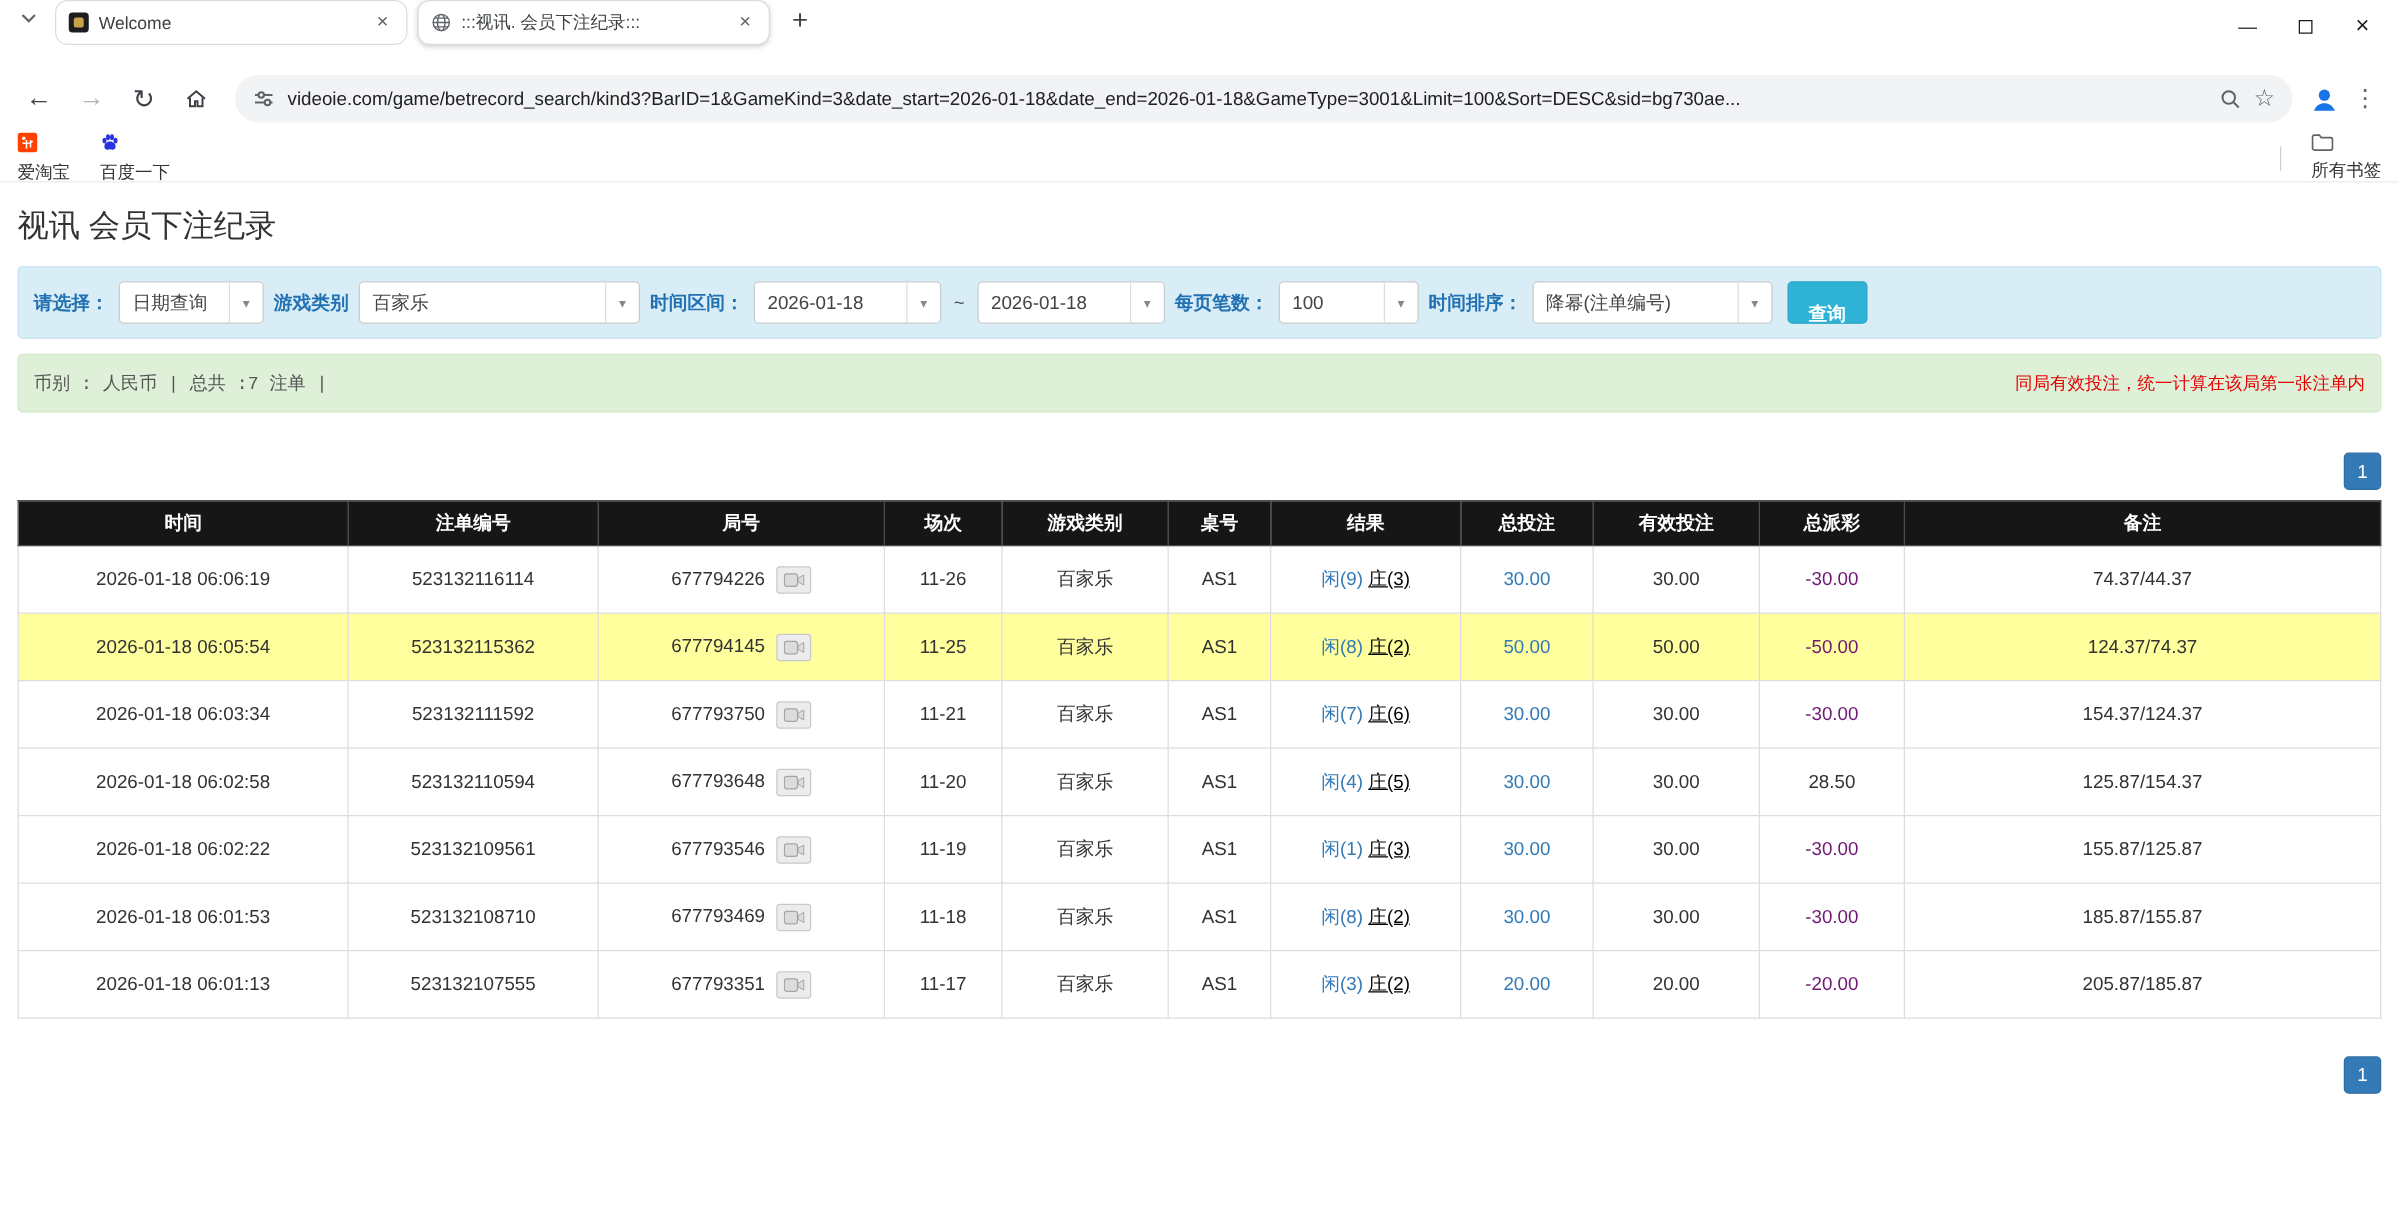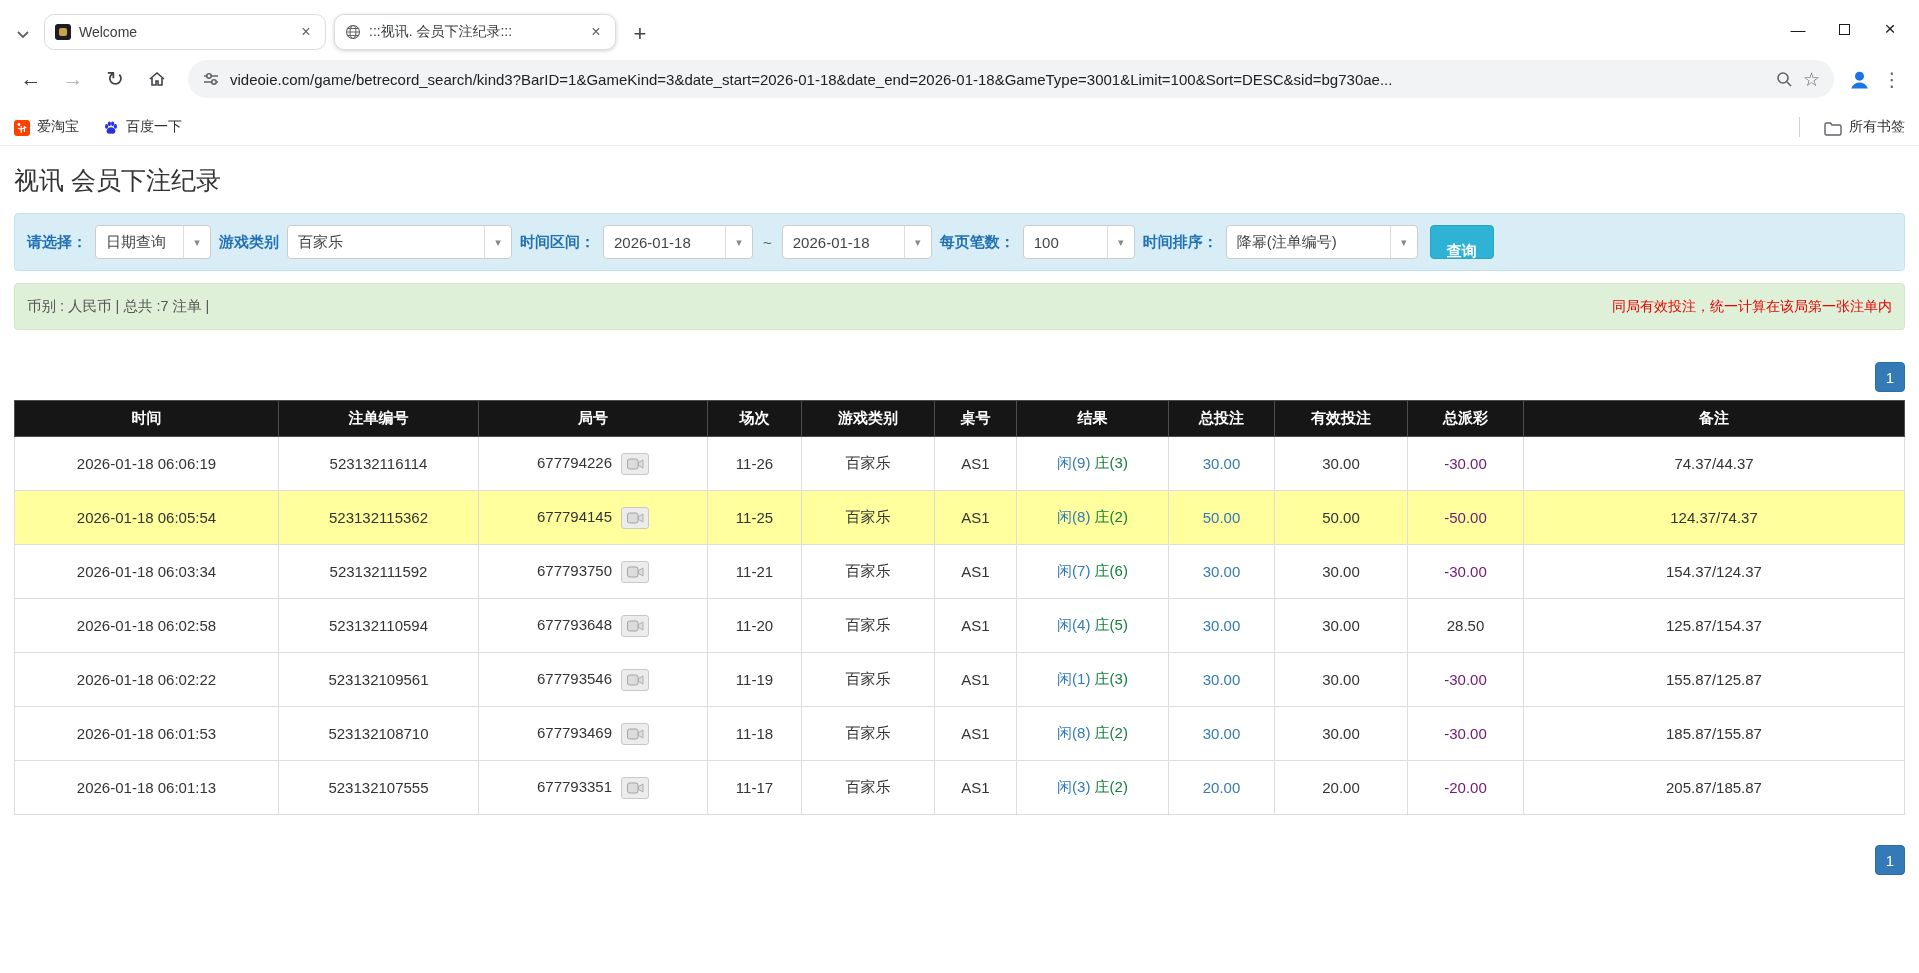--- a/index.html
+++ b/index.html
@@ -4,21 +4,21 @@
 <style>
   * { box-sizing: border-box; margin: 0; padding: 0; }
   html, body {
     width: 1919px; height: 973px;
     font-family: "Liberation Sans", "DejaVu Sans", sans-serif;
     background: #fff; overflow: hidden; color: #333;
   }
   button { font-family: inherit; cursor: pointer; }
 
   
-  .tabstrip { height: 50px; display: flex; align-items: flex-end; background: #fff; padding: 0 6px; }
+  .tabstrip { height: 50px; display: flex; align-items: flex-start; background: #fff; padding: 0 6px; }
   .tab-search-btn { width: 30px; height: 30px; border: none; background: transparent; display: flex; align-items: center; justify-content: center; border-radius: 50%; margin: 0 6px 0 2px; }
   .tab { width: 282px; height: 36px; border: 1px solid #dadce0; border-radius: 10px; display: flex; align-items: center; padding: 0 10px; gap: 8px; margin-right: 8px; background: #fff; cursor: pointer; }
   .tab.active { box-shadow: 0 1px 4px rgba(0,0,0,.18); }
   .fav1 { width: 16px; height: 16px; border-radius: 3px; background: #1d1d1f; position: relative; flex: 0 0 16px; }
   .fav1::after { content: ""; position: absolute; left: 4px; top: 4px; width: 8px; height: 8px; border-radius: 2px; background: #caa24a; }
   .tab-title { flex: 1; font-size: 14px; color: #3c4043; white-space: nowrap; overflow: hidden; }
   .tab-close { color: #5f6368; font-size: 16px; width: 18px; line-height: 18px; text-align: center; border-radius: 50%; flex: 0 0 18px; }
   .newtab-btn { width: 32px; height: 32px; font-size: 22px; color: #444; background: none; border: none; line-height: 30px; }
   .win-controls { margin-left: auto; display: flex; }
   .winbtn { width: 46px; height: 42px; display: flex; align-items: center; justify-content: center; color: #1a1a1a; font-size: 14px; cursor: pointer; }
@@ -28,52 +28,52 @@
 
   .navbar { height: 58px; display: flex; align-items: center; padding: 0 12px; gap: 4px; background: #fff; }
   .navbtn { width: 38px; height: 38px; display: flex; align-items: center; justify-content: center; font-size: 21px; color: #3f4349; border-radius: 50%; background: none; border: none; }
   .navbtn.fwd { color: #b3b8be; }
   .urlbar { flex: 1; height: 38px; background: #f1f3f4; border-radius: 19px; display: flex; align-items: center; padding: 0 14px; gap: 10px; margin: 0 8px; cursor: text; }
   .url-text { flex: 1; font-size: 15px; color: #202124; white-space: nowrap; overflow: hidden; text-overflow: ellipsis; }
   .star-glyph { font-size: 19px; color: #5f6368; }
   .menu-dots { font-size: 19px; color: #5f6368; width: 30px; text-align: center; border: none; background: none; }
 
   .bookmarks { height: 38px; display: flex; align-items: center; padding: 0 14px; gap: 24px; background: #fff; border-bottom: 1px solid #ececec; }
-  .bm { display: flex; align-items: flex-end; gap: 7px; font-size: 14px; color: #333; cursor: pointer; }
+  .bm { display: flex; align-items: flex-start; gap: 7px; font-size: 14px; color: #333; cursor: pointer; flex-direction: column; }
   .bm-spacer { flex: 1; }
   .bm-divider { width: 1px; height: 20px; background: #d0d0d0; }
 
   
   .page { padding: 6px 14px 0; }
   .page-title { font-size: 25px; color: #333; font-weight: 500; margin: 12px 0 16px; }
 
   .filterbar { background: #d9edf7; border: 1px solid #c3e2f0; border-radius: 4px; padding: 11px 12px; display: flex; align-items: center; gap: 8px; }
   .flabel { color: #2271b3; font-weight: bold; font-size: 15px; white-space: nowrap; }
   .sel { background: #fff; border: 1px solid #ccc; border-radius: 4px; height: 34px; display: flex; align-items: center; overflow: hidden; cursor: pointer; }
   .sel .val { padding: 0 10px; font-size: 15px; color: #444; flex: 1; white-space: nowrap; overflow: hidden; }
   .sel .arr { width: 27px; align-self: stretch; border-left: 1px solid #ddd; display: flex; align-items: center; justify-content: center; color: #888; font-size: 11px; }
   .w1 { width: 116px; } .w2 { width: 225px; } .w3 { width: 150px; } .w4 { width: 112px; } .w5 { width: 192px; }
   .tilde { color: #555; font-size: 15px; padding: 0 2px; }
   .search-btn { background: #2eb3d6; border: 1px solid #28a3c4; color: #fff; height: 34px; padding: 16px 16px; border-radius: 4px; font-size: 15px; font-weight: bold; margin-left: 4px; }
 
   .summarybar { margin-top: 12px; background: #dff0d8; border: 1px solid #d0e9c6; border-radius: 4px; padding: 13px 12px; display: flex; justify-content: space-between; align-items: center; }
-  .sum-left { font-size: 14.5px; color: #555; }
+  .sum-left { font-size: 14.5px; color: #555; font-family: Liberation Mono, monospace; }
   .sum-right { font-size: 14px; color: #e60000; }
 
   .pager-row { display: flex; justify-content: flex-end; margin: 32px 0 8px; }
   .pager-row.bottom { margin: 30px 0 0; }
   .page-btn { min-width: 30px; height: 30px; background: #337ab7; border: 1px solid #2e6da4; color: #fff; font-size: 15px; display: flex; align-items: center; justify-content: center; border-radius: 4px; }
 
   table.bet { width: 100%; border-collapse: collapse; table-layout: fixed; }
   .bet th { background: #161616; color: #fff; font-size: 15px; padding: 8px 4px; border: 1px solid #4d4d4d; font-weight: bold; }
   .bet td { border: 1px solid #ddd; font-size: 15px; color: #333; text-align: center; padding: 6px; height: 54px; background: #fff; }
   .bet tr.hl td { background: #ffff9e; }
   .cam-btn { display: inline-flex; align-items: center; justify-content: center; width: 28px; height: 22px; background: #ececec; border: 1px solid #c9c9c9; border-radius: 3px; margin-left: 9px; vertical-align: middle; cursor: pointer; }
   .player { color: #337ab7; }
-  .banker { color: #15803d; }
+  .banker { color: #000000; text-decoration: underline; }
   .link { color: #337ab7; cursor: pointer; }
   .neg { color: #701a75; }
   .bet tr.foot td { background: #8b8b8b; color: #fff; height: 37px; border: 1px solid #a5a5a5; padding: 4px; }
   .bet tr.foot td.neg { color: #ff2222; }
 </style>
 </head>
 <body>
 
 <div class="tabstrip">
   <button class="tab-search-btn">

